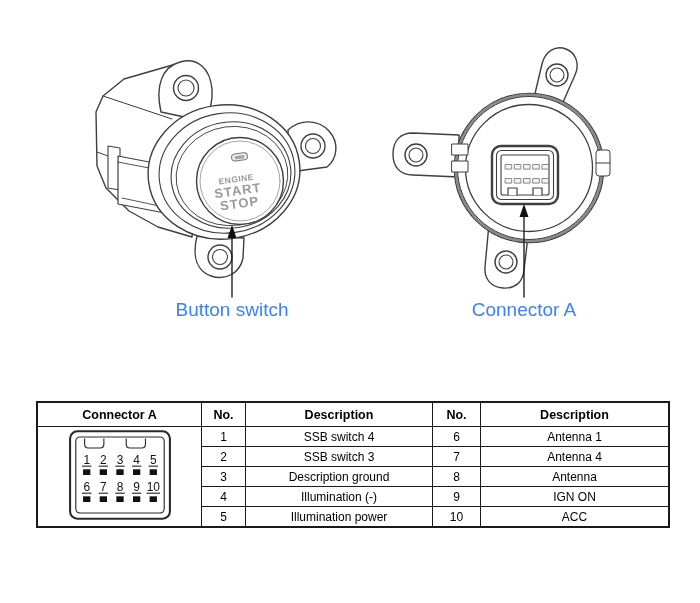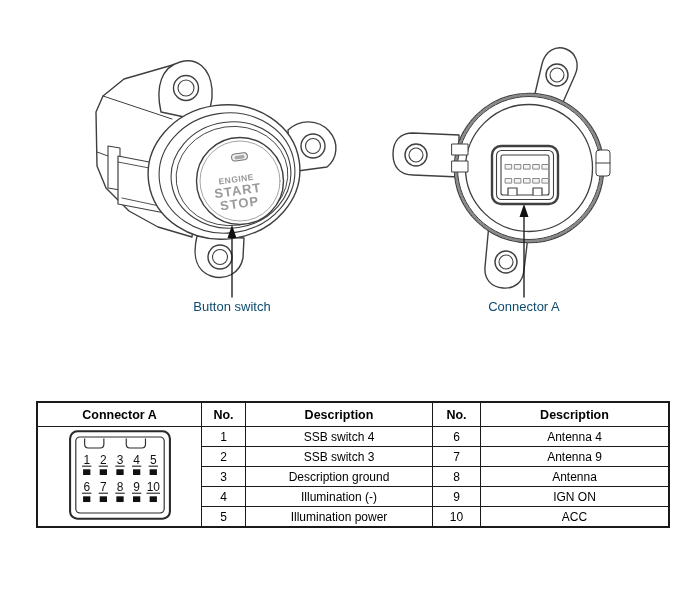--- a/index.html
+++ b/index.html
@@ -1,19 +1,19 @@
 <!DOCTYPE html>
 <html><head>
 <meta charset="utf-8">
 <style>
   html,body{margin:0;padding:0;background:#fff;}
   #page{position:relative;width:700px;height:603px;background:#ffffff;overflow:hidden;
         font-family:"Liberation Sans", sans-serif;color:#000;}
   #art{position:absolute;left:0;top:0;}
-  .diagram-label{position:absolute;width:170px;text-align:center;font-size:13px;color:#0c4a6e;}
+  .diagram-label{position:absolute;width:170px;text-align:center;font-size:19px;color:#3b82f6;}
   #label-front{left:147px;top:299px;}
   #label-back{left:439px;top:299px;}
   #pin-table{position:absolute;left:36px;top:401px;border-collapse:collapse;table-layout:fixed;
              width:626px;font-size:12px;}
   #pin-table th,#pin-table td{border:1px solid #1a1a1a;text-align:center;vertical-align:middle;
              padding:0;overflow:hidden;}
   #pin-table{border:2px solid #1a1a1a;}
   #pin-table th{height:23px;font-weight:bold;font-size:12.5px;}
   #pin-table td{height:19px;}
   #pin-table .c-conn{width:163px;}
@@ -191,27 +191,27 @@
                 <rect x="30.5" y="64.5" width="7" height="5.5"></rect>
             <rect x="46.5" y="64.5" width="7" height="5.5"></rect>
                 <rect x="62.5" y="64.5" width="7" height="5.5"></rect>
             <rect x="78.5" y="64.5" width="7" height="5.5"></rect>
           </g>
         </svg>
       </td>
       <td>1</td>
       <td>SSB switch 4</td>
       <td>6</td>
-      <td>Antenna 4</td>
+      <td>Antenna 1</td>
     </tr>
     <tr>
       <td>2</td>
       <td>SSB switch 3</td>
       <td>7</td>
-      <td>Antenna 9</td>
+      <td>Antenna 4</td>
     </tr>
     <tr>
       <td>3</td>
       <td>Description ground</td>
       <td>8</td>
       <td>Antenna</td>
     </tr>
     <tr>
       <td>4</td>
       <td>Illumination (-)</td>

